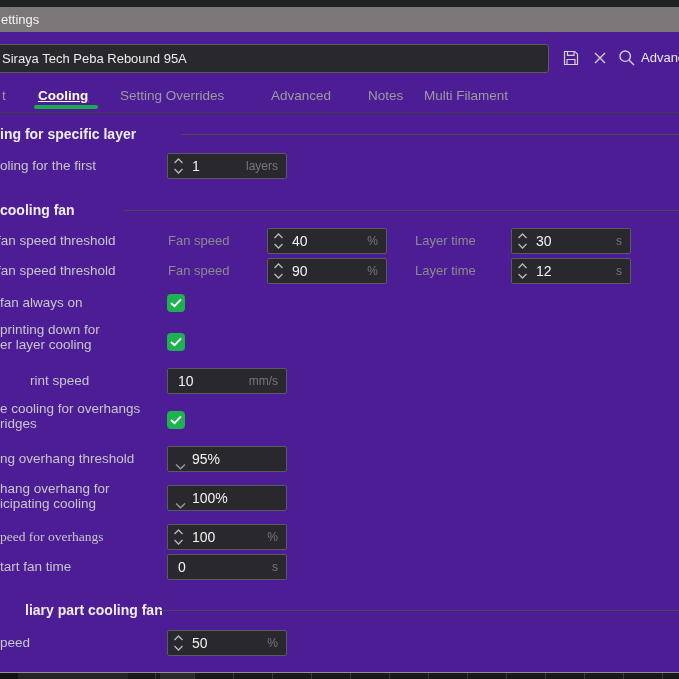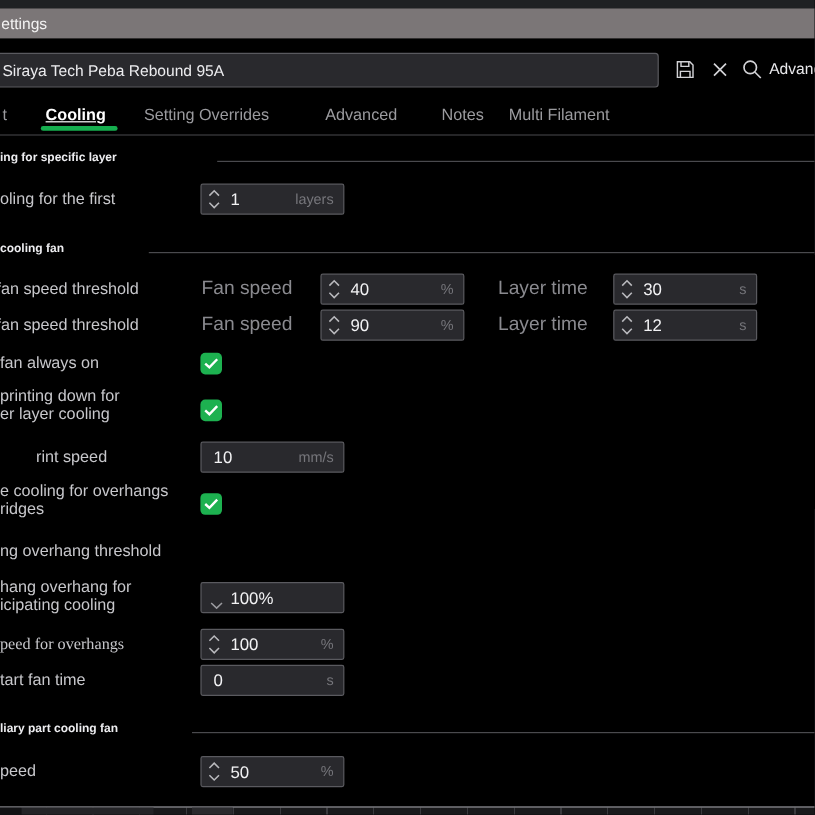--- a/index.html
+++ b/index.html
@@ -1,44 +1,44 @@
 <!DOCTYPE html>
 <html><head>
 <meta charset="utf-8">
 <style>
   html,body{margin:0;padding:0;background:#29292d;}
   *{box-sizing:border-box;}
   .screen{
     position:relative;width:679px;height:679px;overflow:hidden;
-    background:#000000;
+    background:#4c1d95;
     font-family:"Liberation Sans", sans-serif;
     -webkit-font-smoothing:antialiased;
   }
   .top-strip{position:absolute;left:0;top:0;width:679px;height:7px;background:#1f2123;}
   .titlebar{position:absolute;left:0;top:7px;width:679px;height:25px;background:#7b7677;}
   .titlebar .wtitle{position:absolute;left:1px;top:0;line-height:25px;font-size:13px;color:#f4f3f3;}
 
   .preset-box{position:absolute;left:-22px;top:44px;width:571px;height:29px;
     border:1px solid #5a5a5f;border-radius:3px;background:#29292d;}
   .preset-box .ptext{position:absolute;left:23px;top:0;line-height:27px;font-size:13px;color:#ececef;white-space:nowrap;}
 
   .ticon{position:absolute;top:49px;width:18px;height:18px;cursor:pointer;}
   .advance{position:absolute;left:641px;top:50px;font-size:13px;color:#e9e9ec;white-space:nowrap;}
 
   .tab{position:absolute;top:85px;height:22px;line-height:22px;font-size:13.5px;color:#9b9b9f;white-space:nowrap;cursor:pointer;}
   .tab.active{color:#ffffff;font-weight:bold;text-decoration:underline;}
   .tab-underline{position:absolute;left:34px;top:105px;width:64px;height:4px;border-radius:2px;background:#16ae4f;}
   .tab-divider{position:absolute;left:0;top:112px;width:679px;height:1px;background:#3e3e42;}
 
-  .sec-title{position:absolute;left:0;font-size:10px;font-weight:bold;color:#ededf0;white-space:nowrap;}
+  .sec-title{position:absolute;left:0;font-size:14px;font-weight:bold;color:#ededf0;white-space:nowrap;}
   .sec-rule{position:absolute;height:1px;background:#4a4a4e;}
 
   .rlabel{position:absolute;left:0;font-size:13.5px;color:#c7c7cb;white-space:nowrap;}
   .rlabel.c26{height:26px;line-height:26px;}
-  .sublabel{position:absolute;font-size:16px;color:#8a8a8f;height:26px;line-height:26px;white-space:nowrap;}
+  .sublabel{position:absolute;font-size:13px;color:#8a8a8f;height:26px;line-height:26px;white-space:nowrap;}
 
   .ctl{position:absolute;width:120px;height:26px;border:1px solid #5a5a5f;border-radius:2px;background:#29292d;}
   .ctl .value{position:absolute;left:24px;top:0;line-height:24px;font-size:14px;color:#f2f2f4;white-space:nowrap;}
   .ctl.plain .value{left:10px;}
   .ctl .unit{position:absolute;right:8px;top:0;line-height:24px;font-size:12px;color:#76767b;}
   .ctl .arrows{position:absolute;left:5px;top:3px;width:11px;height:18px;cursor:pointer;}
   .ctl .dd{position:absolute;left:7px;top:9px;width:11px;height:7px;}
 
   .checkbox{position:absolute;width:18px;height:18px;border-radius:4px;background:#1db150;cursor:pointer;}
   .checkbox svg{position:absolute;left:3px;top:4px;}
@@ -186,20 +186,28 @@
 
   <div class="rlabel" style="top:401px;">e cooling for overhangs</div>
   <div class="rlabel" style="top:416px;">ridges</div>
   <div class="checkbox" style="left:167px;top:411px;">
     <svg width="12" height="10" viewBox="0 0 12 10" fill="none" stroke="#ffffff" stroke-width="2">
       <polyline points="1,5 4.5,8.2 11,1.4"></polyline>
     </svg>
   </div>
 
   <div class="rlabel c26" style="top:446px;text-align:right;">ng overhang threshold</div>
+  <div class="ctl" style="left:167px;top:446px;">
+    <span class="dd">
+      <svg width="11" height="7" viewBox="0 0 11 7" fill="none" stroke="#9a9a9f" stroke-width="1.3">
+        <polyline points="1,1.5 5.5,5.8 10,1.5"></polyline>
+      </svg>
+    </span>
+    <span class="value">95%</span>
+  </div>
 
   <div class="rlabel" style="top:481px;">hang overhang for</div>
   <div class="rlabel" style="top:496px;">icipating cooling</div>
   <div class="ctl" style="left:167px;top:485px;">
     <span class="dd">
       <svg width="11" height="7" viewBox="0 0 11 7" fill="none" stroke="#9a9a9f" stroke-width="1.3">
         <polyline points="1,1.5 5.5,5.8 10,1.5"></polyline>
       </svg>
     </span>
     <span class="value">100%</span>
@@ -216,21 +224,21 @@
     <span class="value">100</span>
     <span class="unit">%</span>
   </div>
 
   <div class="rlabel c26" style="top:554px;">tart fan time</div>
   <div class="ctl plain" style="left:167px;top:554px;">
     <span class="value">0</span>
     <span class="unit">s</span>
   </div>
 
-  <div class="sec-title" style="top:602px;">liary part cooling fan</div>
+  <div class="sec-title" style="top:602px;margin-left:25px;">liary part cooling fan</div>
   <div class="sec-rule" style="left:160px;top:610px;width:519px;"></div>
 
   <div class="rlabel c26" style="top:630px;">peed</div>
   <div class="ctl" style="left:167px;top:630px;">
     <span class="arrows">
       <svg width="11" height="18" viewBox="0 0 11 18" fill="none" stroke="#b9b9bd" stroke-width="1.3">
         <polyline points="1.5,6 5.5,2 9.5,6"></polyline>
           <polyline points="1.5,12 5.5,16 9.5,12"></polyline>
       </svg>
     </span>

